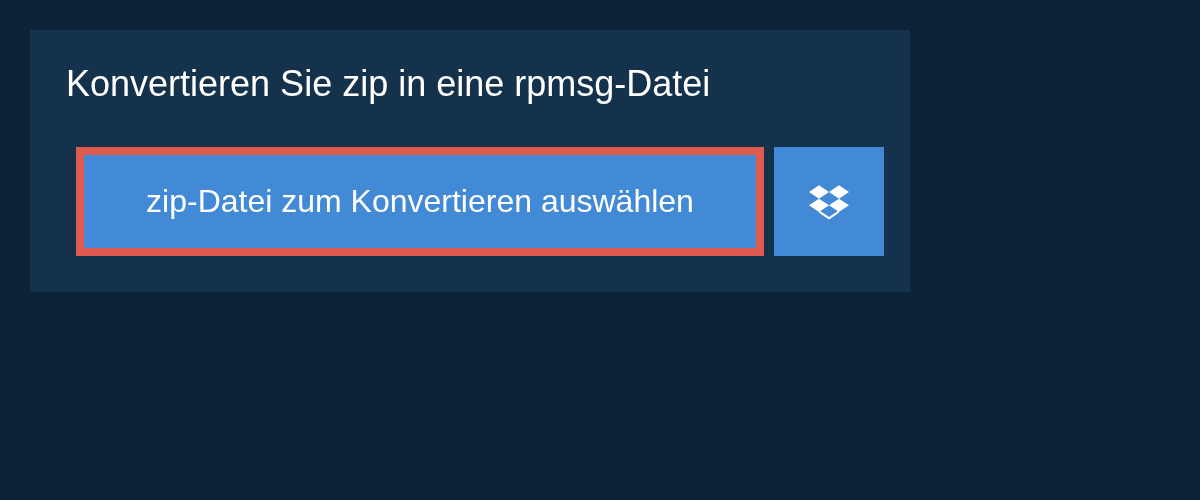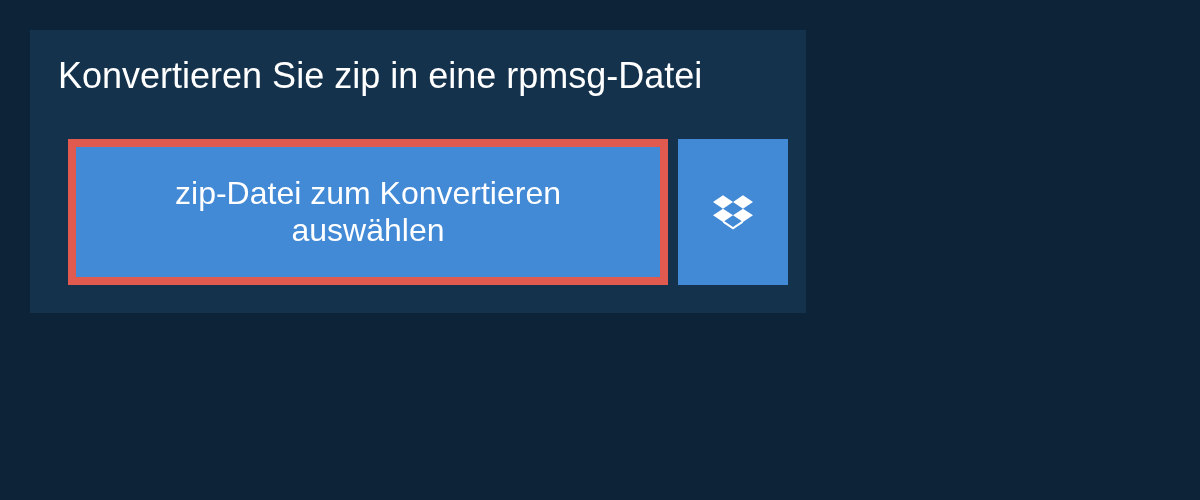--- a/index.html
+++ b/index.html
@@ -9,22 +9,22 @@
     }
     body {
       width: 1200px;
       height: 500px;
       background-color: #0d2438;
       font-family: -apple-system, BlinkMacSystemFont, "Segoe UI", Helvetica, Arial, sans-serif;
       padding: 30px;
     }
     .panel {
       background-color: #14324c;
-      padding: 0;
-      width: 776px;
+      padding: 8px;
+      width: 880px;
     }
     .title {
       color: #ffffff;
       font-size: 36px;
       font-weight: 400;
       padding: 24px 28px;
       line-height: 1.2;
     }
     .button-row {
       display: flex;

